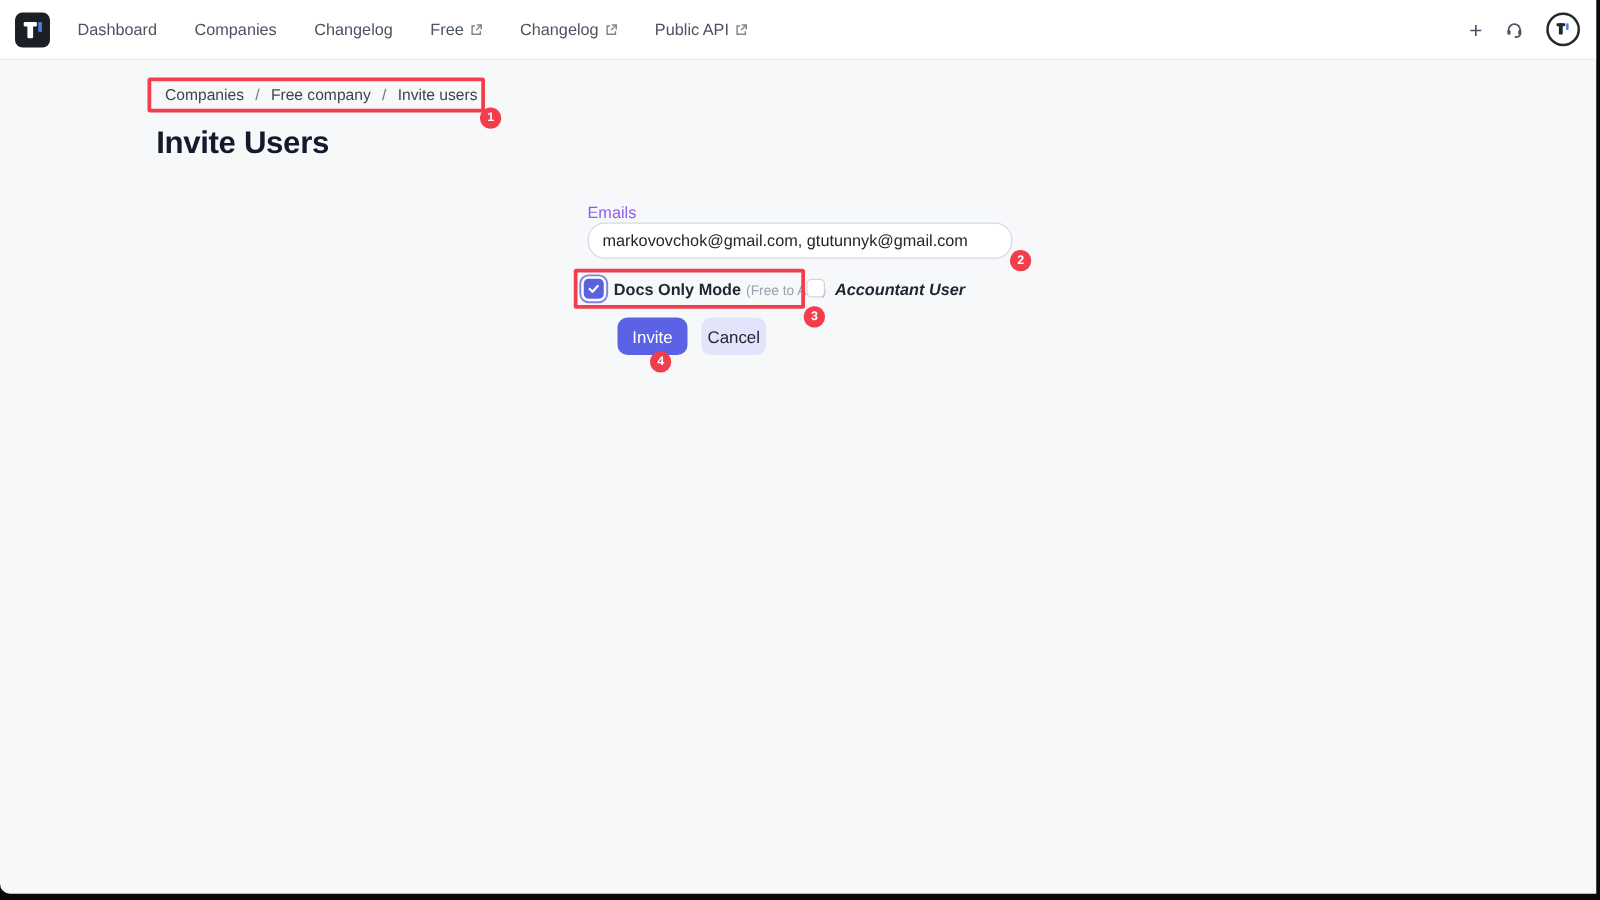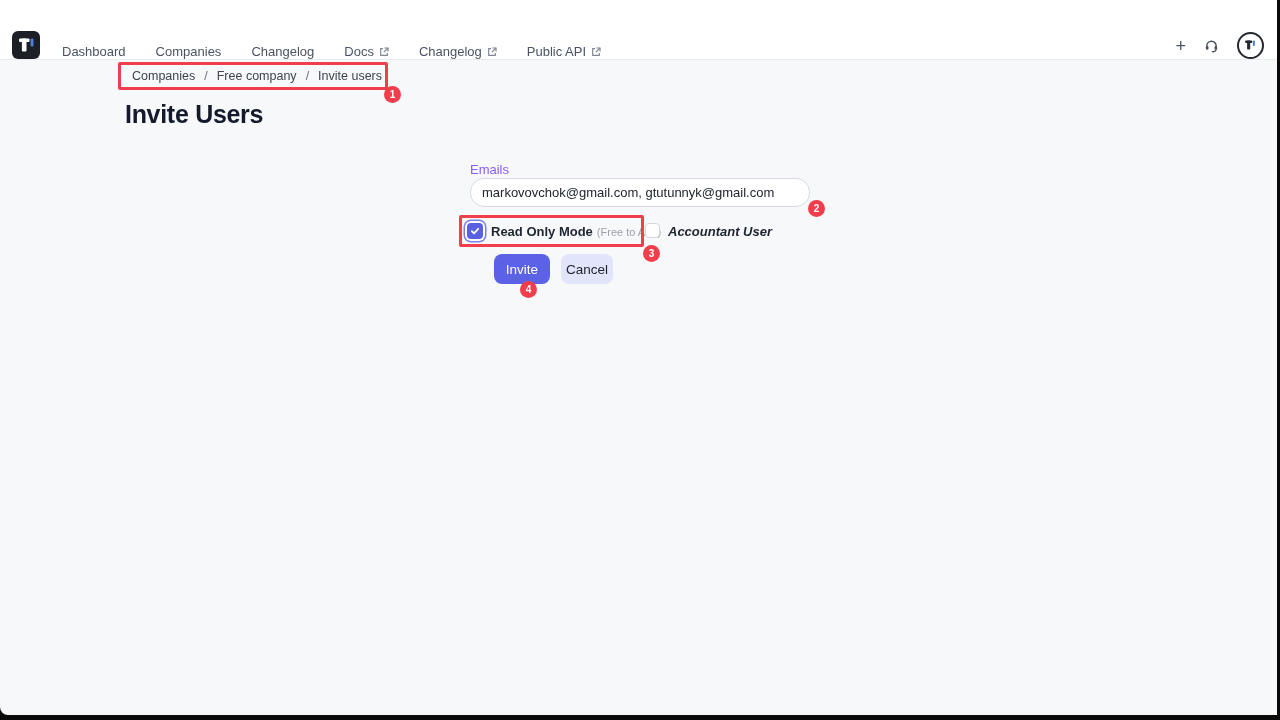--- a/index.html
+++ b/index.html
@@ -8,23 +8,23 @@
     background:#0a0a0a;
     font-family:"Liberation Sans","DejaVu Sans",sans-serif;
     position:relative;
   }
   .window {
     position:absolute; top:0; left:0; width:1277px; height:715px;
     background:#f7f8fa; border-radius:0 0 0 8px; overflow:hidden;
   }
   
   .navbar {
-    position:absolute; top:0; left:0; right:0; height:60px;
+    position:absolute; top:0; left:0; right:0; height:48px;
     background:#ffffff; border-bottom:1px solid #e9ebef;
-    display:flex; align-items:flex-end; padding:0 13px 0 12px;
+    display:flex; align-items:center; padding:0 13px 0 12px;
   }
   .logo {
     width:28px; height:28px; background:#1c2026; border-radius:6px;
     flex:none; display:flex; align-items:center; justify-content:center;
   }
   .nav-links { display:flex; gap:30px; margin-left:22px; }
   .nav-link {
     font-size:13px; color:#4b5362; display:flex; align-items:center;
     gap:5px; cursor:pointer; white-space:nowrap;
   }
@@ -121,21 +121,21 @@
       <span class="nav-link">
           <span>Dashboard</span>
         </span>
       <span class="nav-link">
           <span>Companies</span>
         </span>
       <span class="nav-link">
           <span>Changelog</span>
         </span>
       <span class="nav-link">
-          <span>Docs</span>
+          <span>Free</span>
           <span class="ext-icon">
             <svg width="10" height="10" viewBox="0 0 10 10" fill="none" stroke="#6b7280" stroke-width="1.2">
               <path d="M4 1.7 H1.7 V8.3 H8.3 V6"></path>
               <path d="M5.4 1 H9 V4.6"></path>
               <path d="M9 1 L4.8 5.2"></path>
             </svg>
           </span>
         </span>
       <span class="nav-link">
           <span>Changelog</span>
@@ -196,21 +196,21 @@
   <input class="emails-input" type="text" value="markovovchok@gmail.com, gtutunnyk@gmail.com" style="">
   <div class="badge badge-2">2</div>
 
   <div class="checkbox-checked">
     <span style="display:inline-flex;">
       <svg width="10" height="10" viewBox="0 0 10 10" fill="none" stroke="#ffffff" stroke-width="1.8" stroke-linecap="round" stroke-linejoin="round">
         <path d="M1.8 5.2 L4 7.4 L8.2 2.8"></path>
       </svg>
     </span>
   </div>
-  <label class="readonly-label"><span>Read Only Mode</span><span class="readonly-hint">(Free to Add)</span></label>
+  <label class="readonly-label"><span>Docs Only Mode</span><span class="readonly-hint">(Free to Add)</span></label>
   <div class="anno-box cb-anno-box"></div>
   <div class="badge badge-3">3</div>
 
   <div class="checkbox-unchecked"></div>
   <label class="accountant-label">Accountant User</label>
 
   <button class="btn invite-btn">Invite</button>
   <button class="btn cancel-btn">Cancel</button>
   <div class="badge badge-4">4</div>
 

